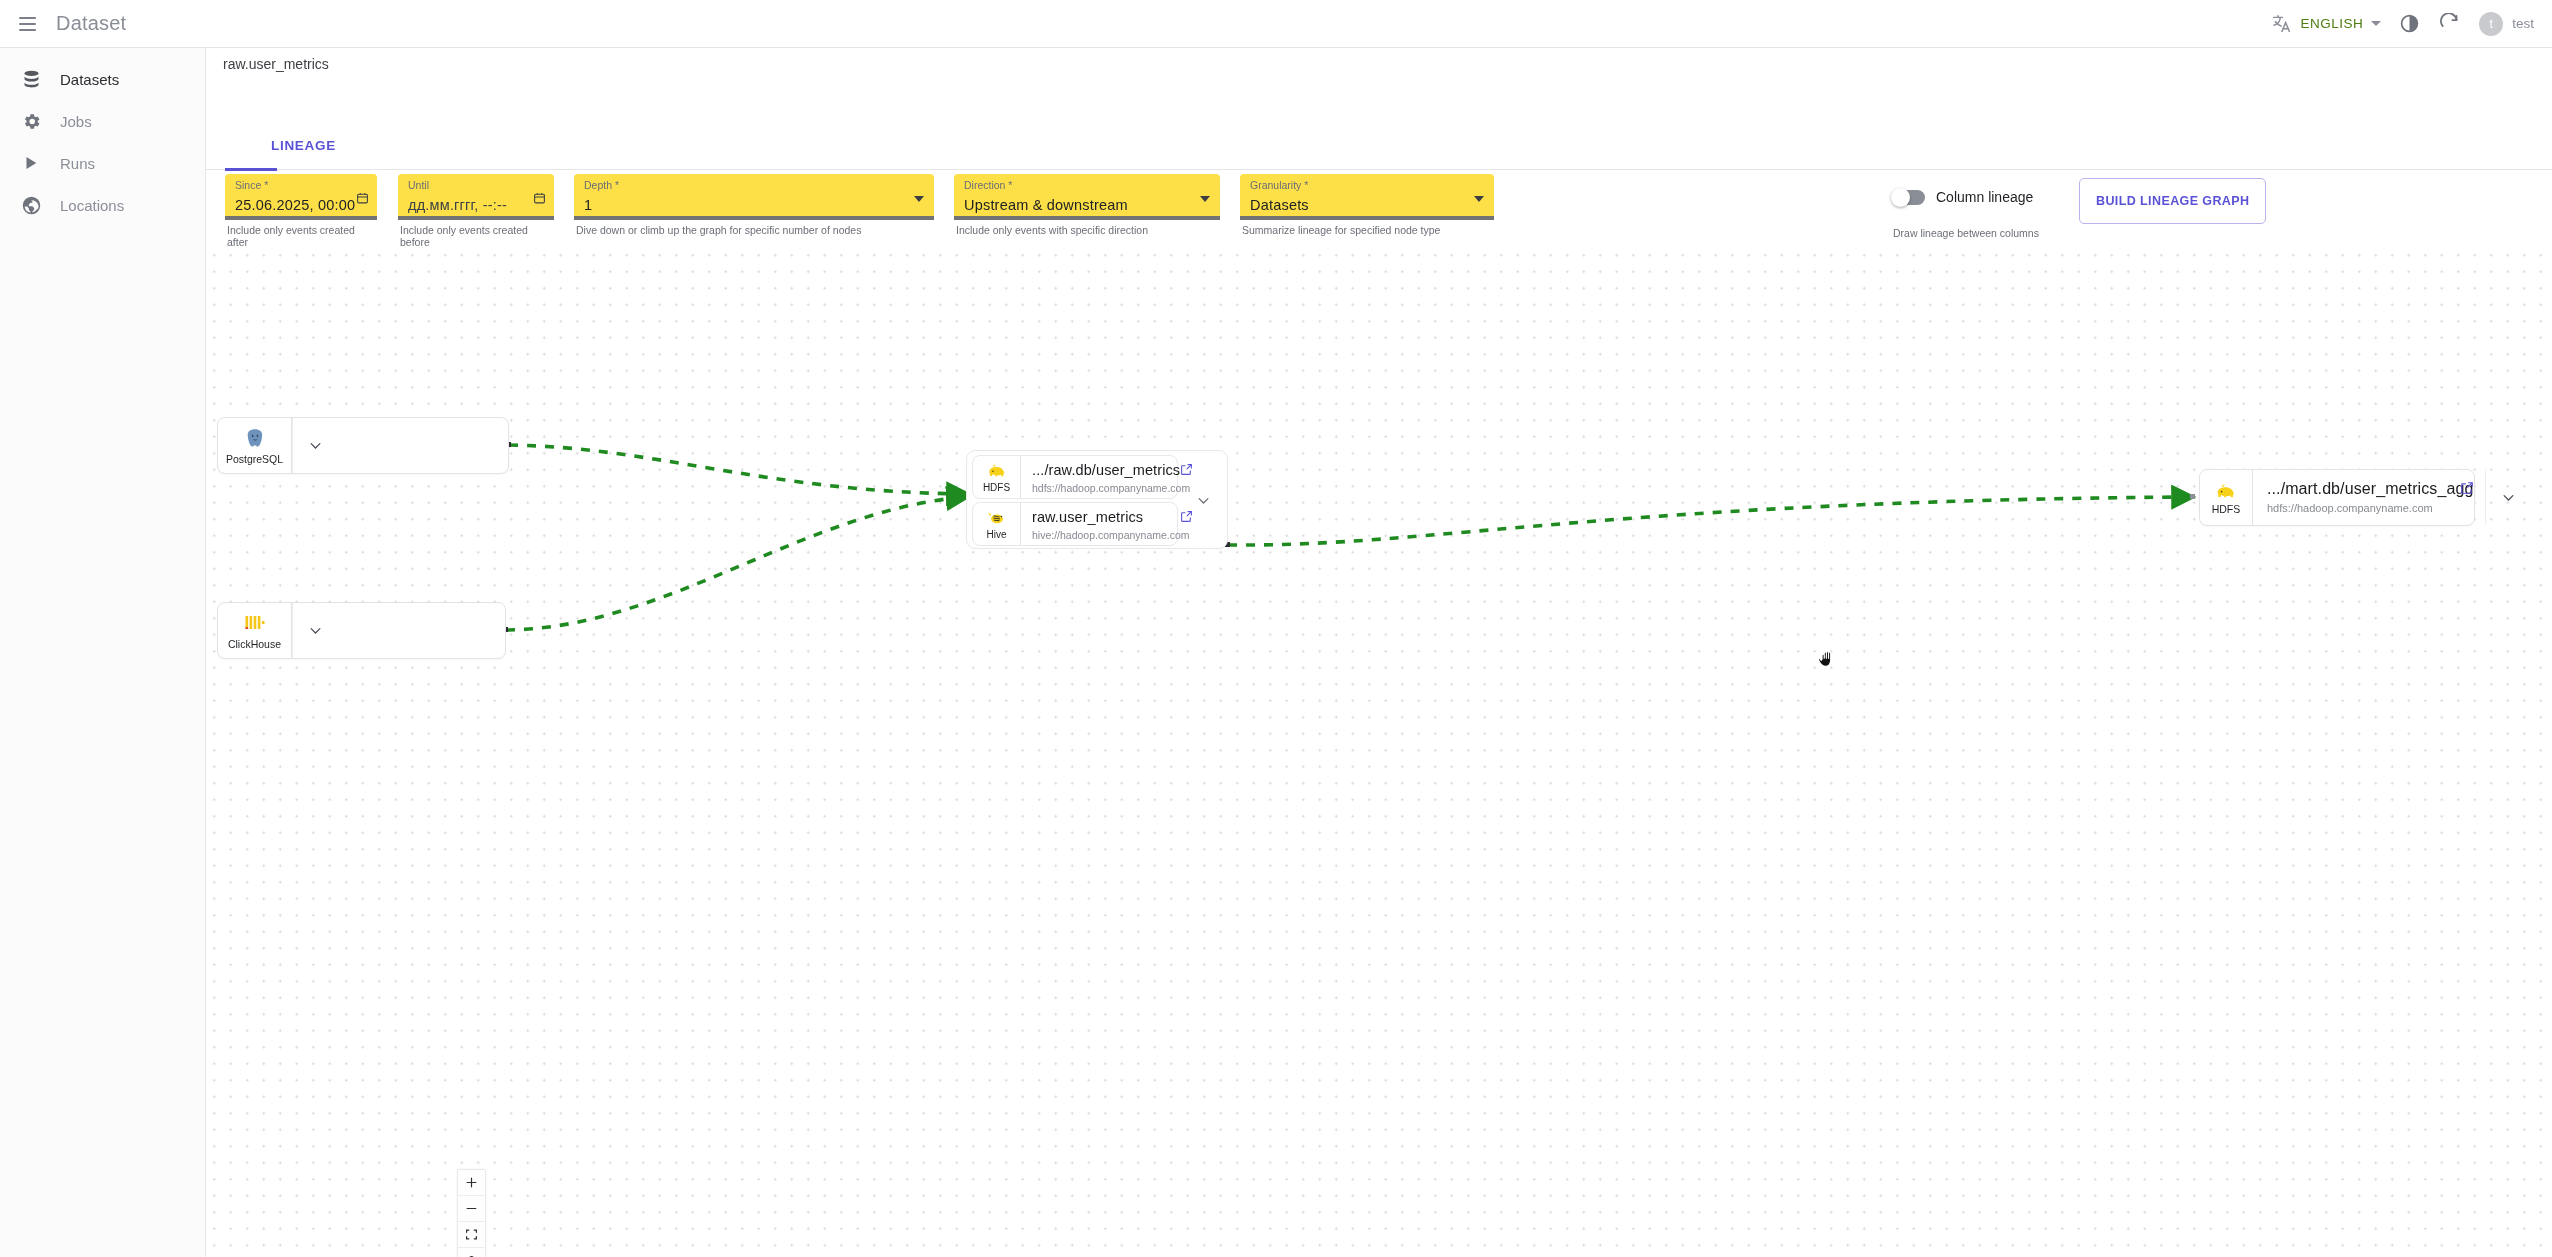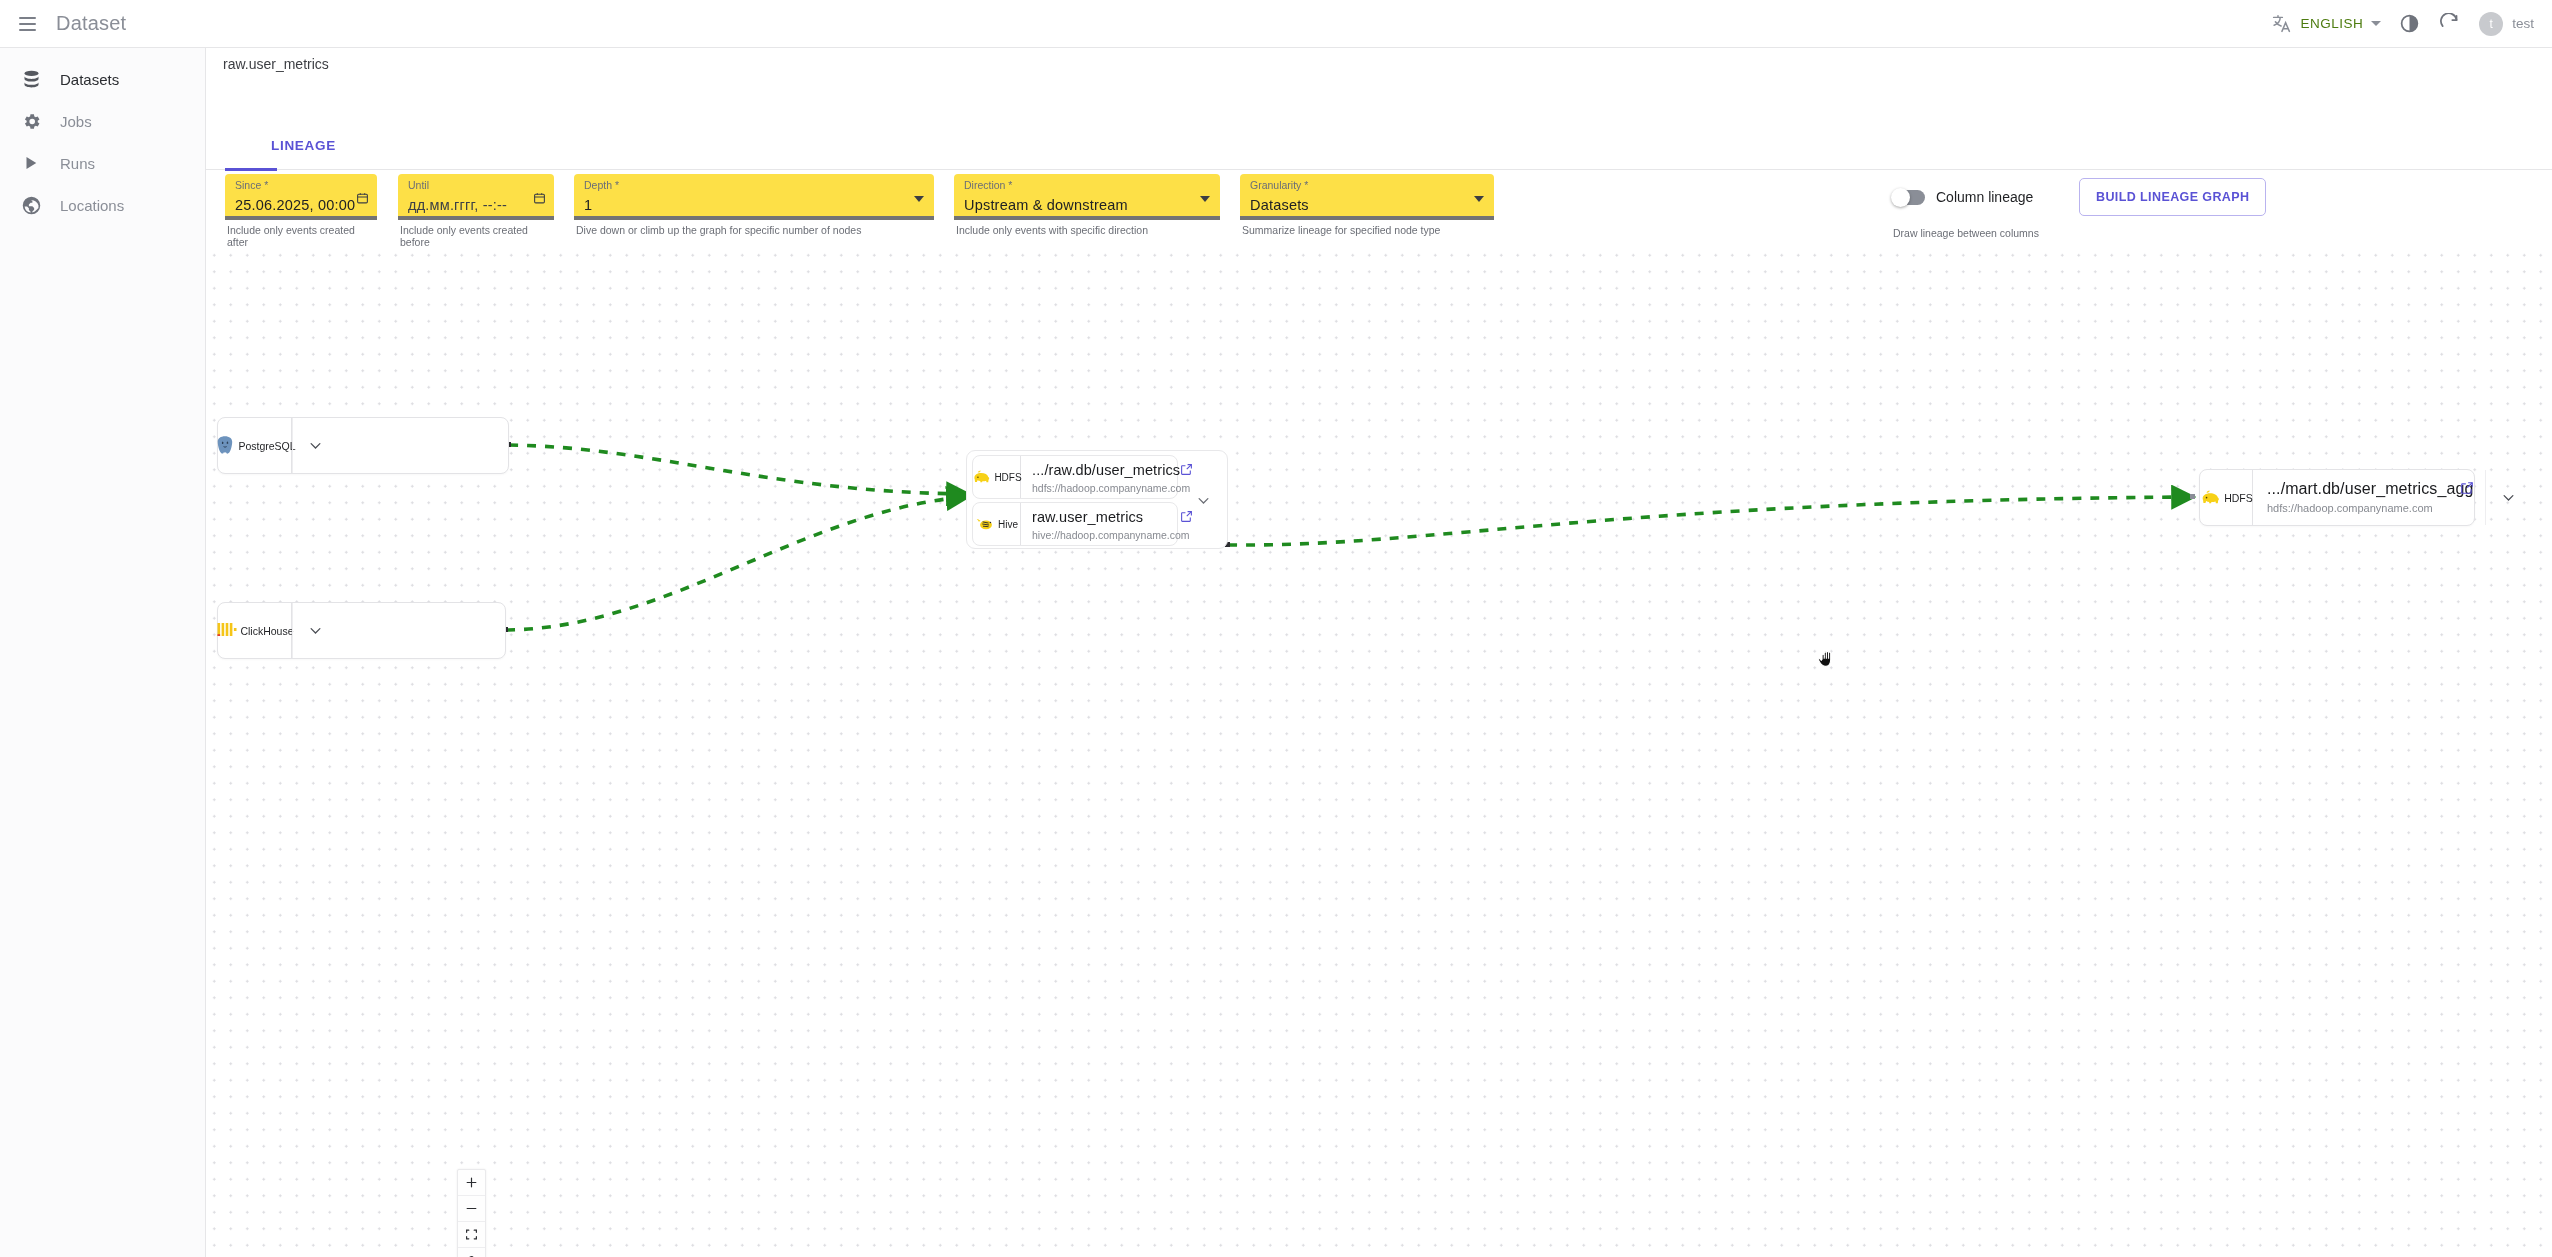--- a/index.html
+++ b/index.html
@@ -90,21 +90,21 @@
   .sel-arrow { position: absolute; right: 10px; top: 22px; width: 0; height: 0;
     border-left: 5px solid transparent; border-right: 5px solid transparent; border-top: 6px solid #3c3e43; }
 
   #toggle-wrap { position: absolute; left: 1687px; top: 15px; display: flex; align-items: center; gap: 11px; }
   .switch { width: 32px; height: 15px; border-radius: 8px; background: #8a8e97; position: relative; cursor: pointer; }
   .switch .knob { position: absolute; left: -2px; top: -2px; width: 19px; height: 19px; border-radius: 50%; background: #ffffff; box-shadow: 0 1px 3px rgba(0,0,0,.35); }
   #toggle-label { font-size: 14px; color: #1f2023; }
   #toggle-help { position: absolute; left: 1687px; top: 53px; font-size: 10.5px; color: #6b6e76; }
 
   #build-btn {
-    position: absolute; left: 1873px; top: 4px; height: 38px; padding: 8px 16px;
+    position: absolute; left: 1873px; top: 4px; height: 46px; padding: 8px 16px;
     border: 1px solid #b9b3ef; border-radius: 5px; background: #fff;
     color: #5a52d5; font-size: 12.5px; font-weight: bold; letter-spacing: .4px;
     display: flex; align-items: center; cursor: pointer;
   }
 
   
   #canvas {
     position: absolute; left: 0; top: 199px; width: 2346px; height: 1010px;
     background-color: #ffffff;
     background-image: radial-gradient(#dcdce0 1px, transparent 1px);
@@ -112,21 +112,21 @@
     overflow: hidden;
   }
   #edges-svg { position: absolute; left: 0; top: 0; width: 2346px; height: 1010px; }
 
   .node {
     position: absolute; background: #ffffff; border: 1px solid #e3e3e6;
     border-radius: 8px; display: flex; align-items: stretch;
     box-shadow: 0 1px 2px rgba(0,0,0,.03);
   }
   .node-src {
-    width: 74px; display: flex; flex-direction: row; align-items: center;
+    width: 74px; display: flex; flex-direction: column; align-items: center;
     justify-content: center; border-right: 1px solid #e3e3e6; gap: 1px; flex: none;
   }
   .node-src .logo { height: 26px; display: flex; align-items: center; justify-content: center; }
   .node-src .srcname { font-size: 10.5px; color: #1f2023; }
   .node-body { flex: 1; padding: 9px 12px 0 14px; position: relative; }
   .node-title { font-size: 16px; color: #1a1b1e; line-height: 20px; letter-spacing: .1px; }
   .node-sub { font-size: 11px; color: #878a91; margin-top: 3px; }
   .ext-ico { position: absolute; top: 11px; right: 11px; cursor: pointer; }
   .node-chev {
     width: 46px; border-left: 1px solid #eeeef0; display: flex;

